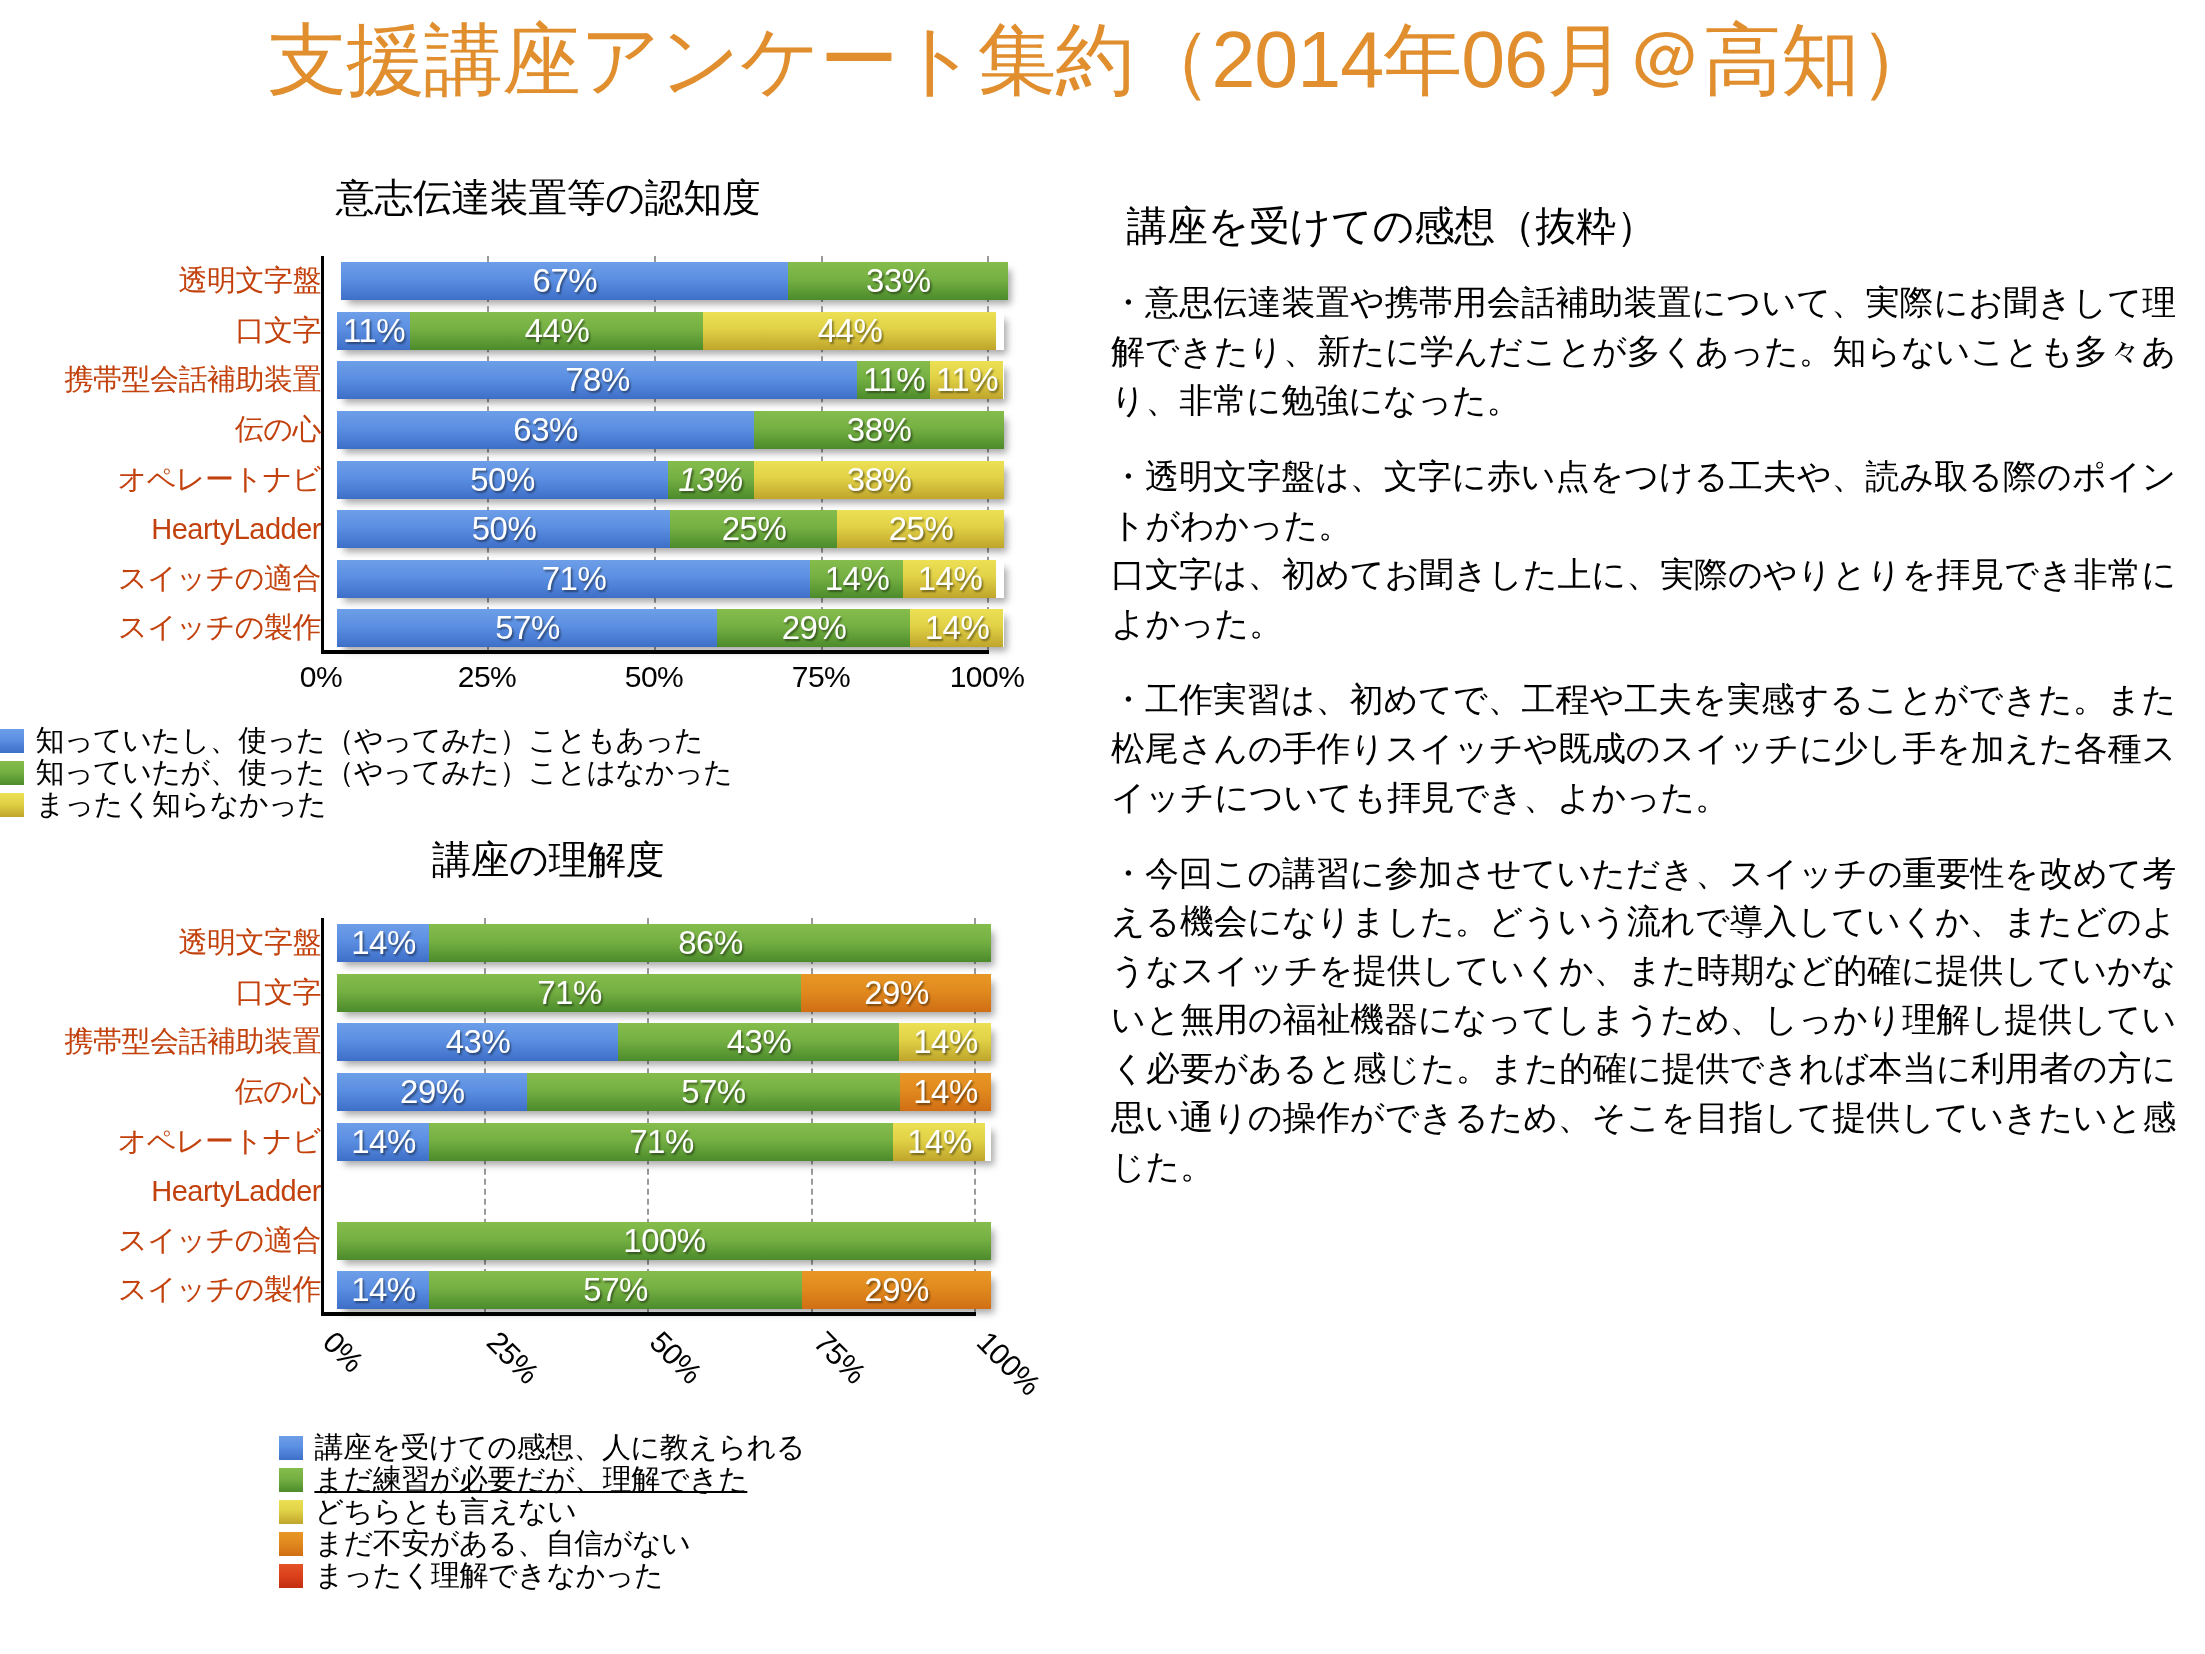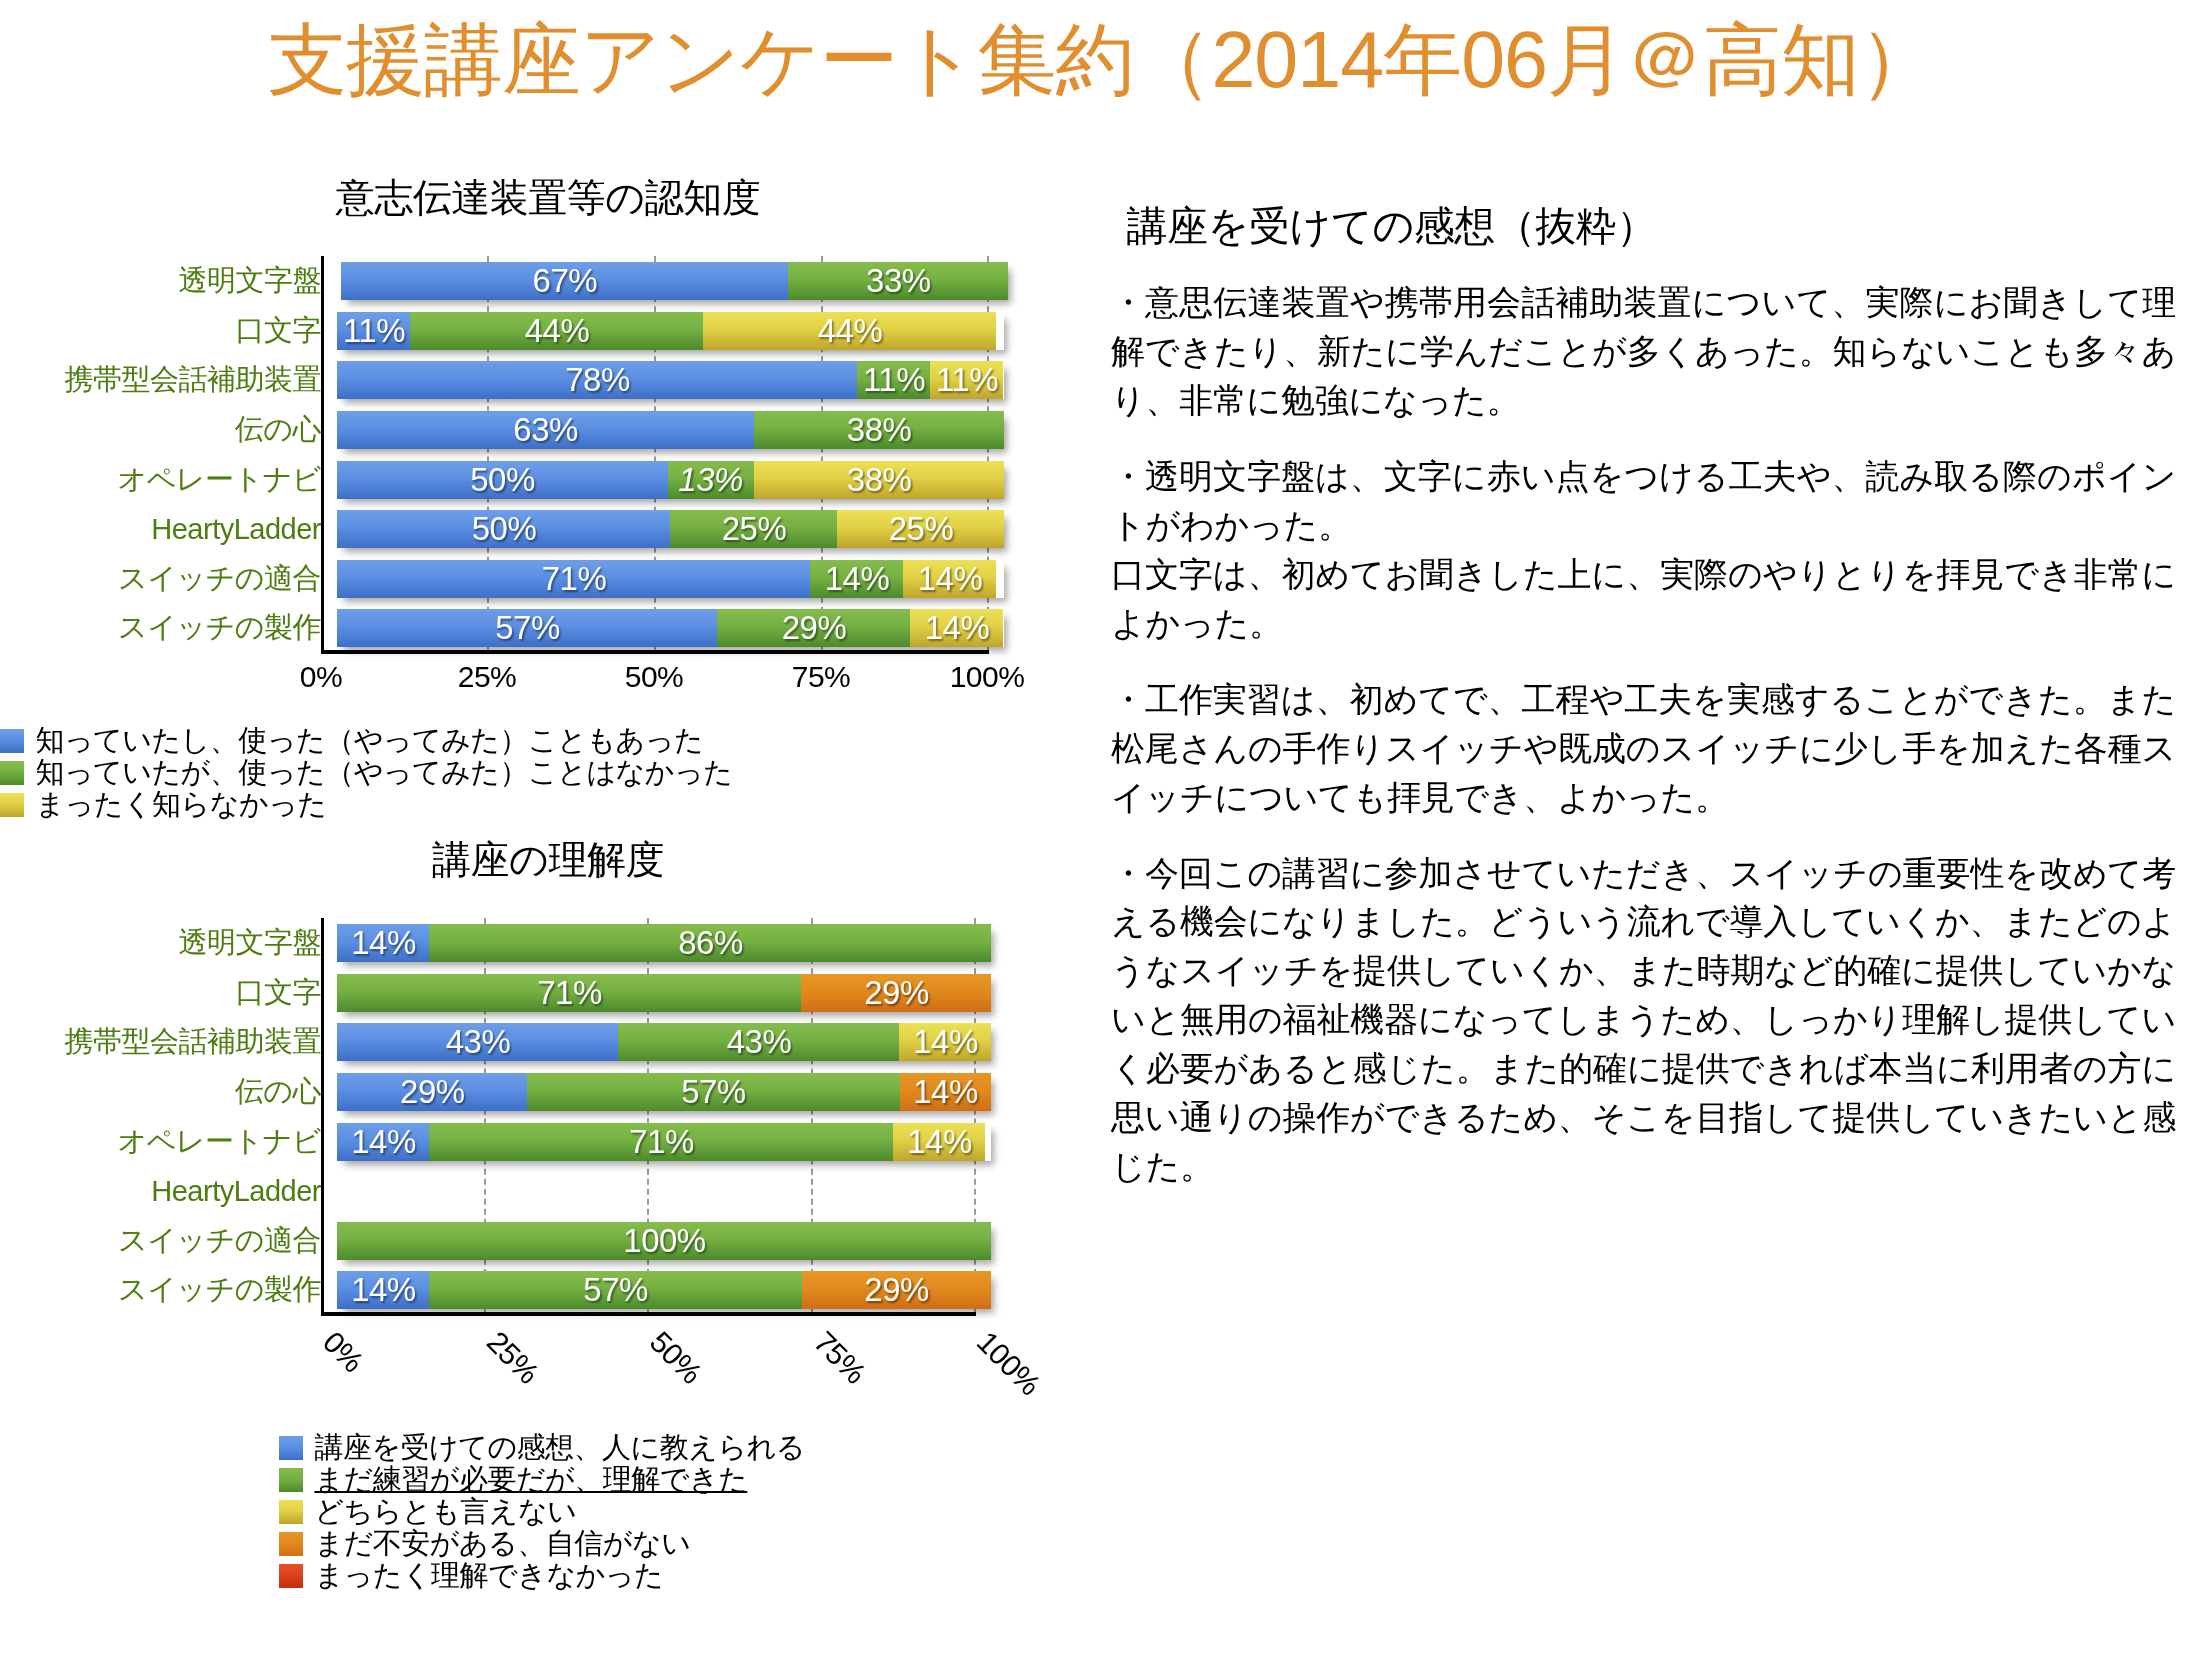--- a/index.html
+++ b/index.html
@@ -21,21 +21,21 @@
   
   #left-col{position:absolute;left:0;top:171px;width:1096px;height:1484px;}
   .chart-title{
     text-align:center;font-size:39px;font-weight:400;color:#000;
     letter-spacing:-0.5px;
   }
   .chart-block{position:relative;}
   .plot{position:relative;}
   .cat-label{
     flex:0 0 auto;text-align:right;padding-right:13.4px;
-    font-size:29px;white-space:nowrap;color:#4d7c0f;letter-spacing:-0.5px;
+    font-size:29px;white-space:nowrap;color:#c2410c;letter-spacing:-0.5px;
   }
   .bar-track{position:relative;height:100%;}
   .seg{
     position:relative;height:100%;display:flex;align-items:center;justify-content:center;
     box-sizing:border-box;overflow:visible;
   }
   .seg span{
     font-size:32px;color:#fff;white-space:nowrap;
     text-shadow:1.6px 2.1px 2.1px rgba(0,0,0,.45);
     letter-spacing:-0.5px;position:relative;z-index:3;

